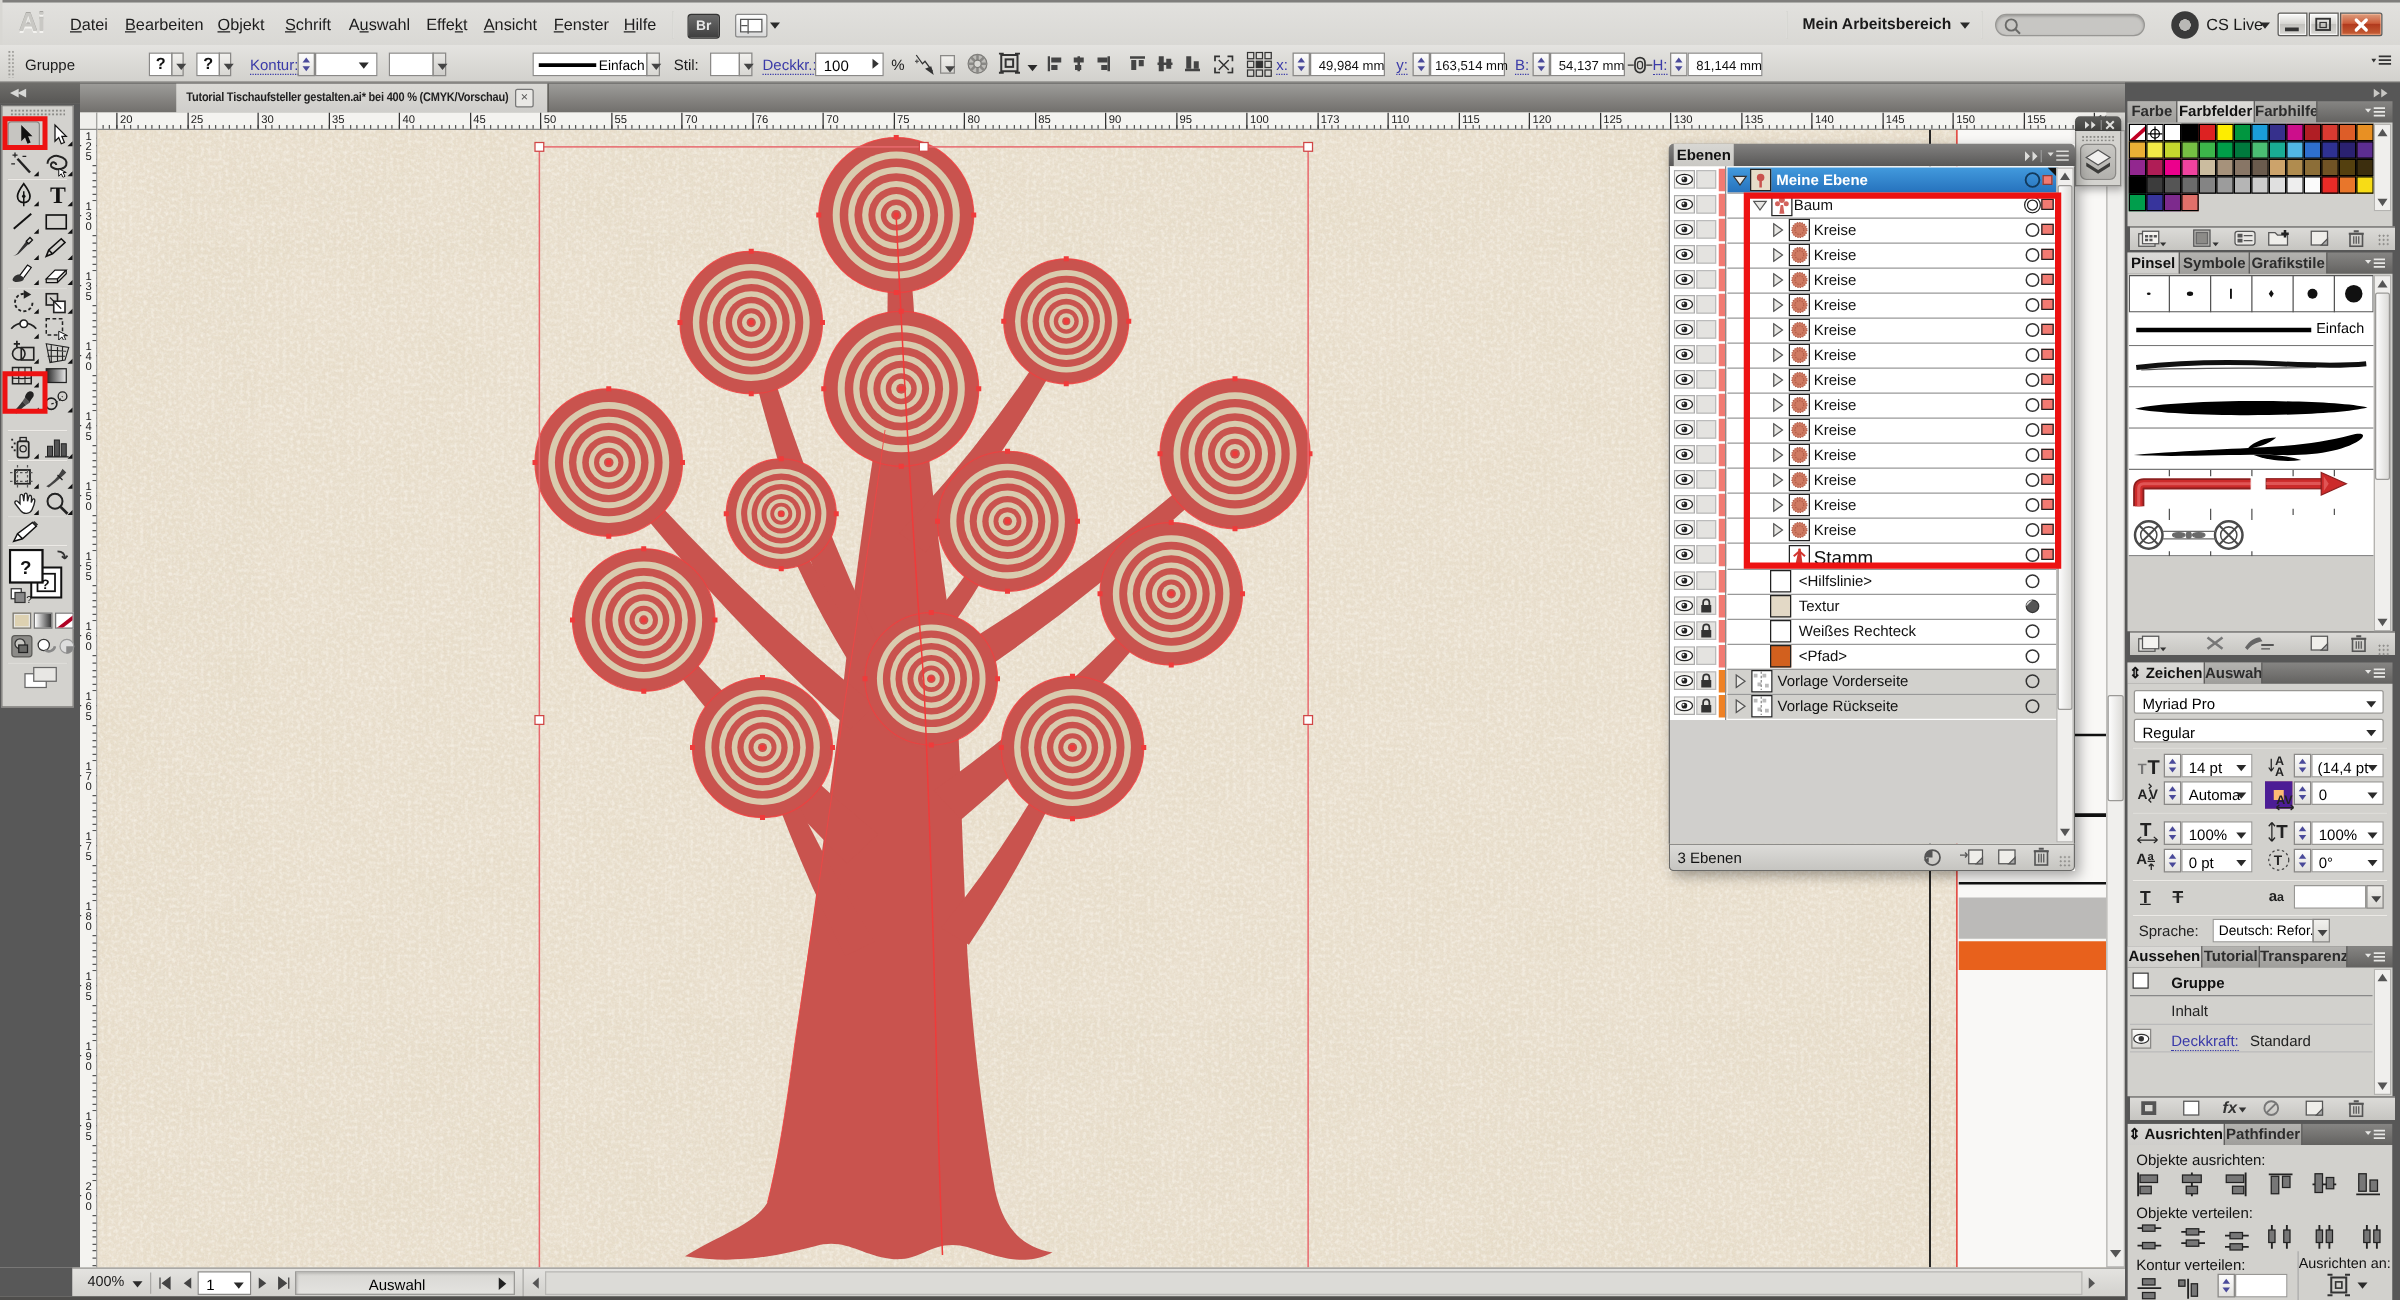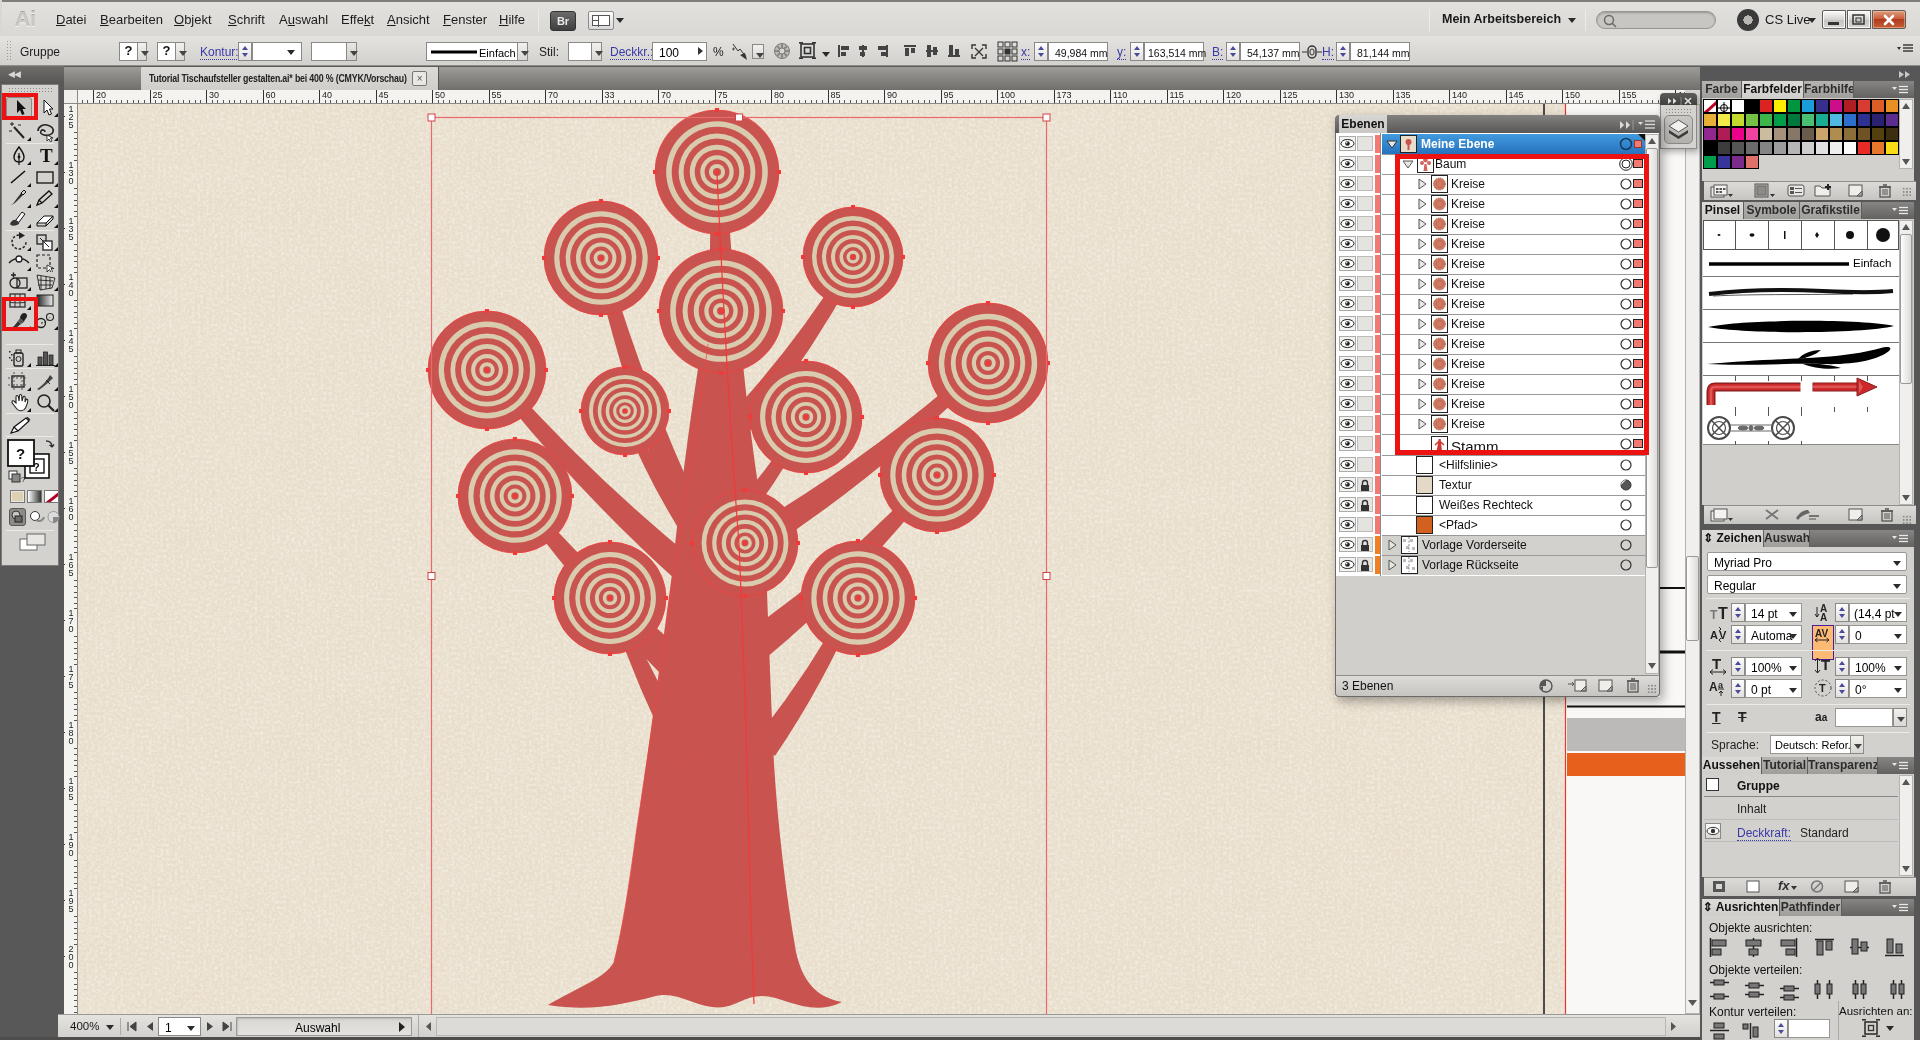--- a/index.html
+++ b/index.html
@@ -775,33 +775,33 @@
       <div class="abs" style="left:1591.4px;top:10px;width:1px;height:4px;background:#555"></div>
       <div class="abs" style="left:1597.0px;top:10px;width:1px;height:4px;background:#555"></div>
       <div class="abs" style="left:1602.7px;top:10px;width:1px;height:4px;background:#555"></div>
       <div class="abs" style="left:15.0px;top:0px;width:1px;height:14px;background:#333"></div>
       <span class="hnum" style="left:18.0px">20</span>
       <div class="abs" style="left:71.5px;top:0px;width:1px;height:14px;background:#333"></div>
       <span class="hnum" style="left:74.5px">25</span>
       <div class="abs" style="left:128.0px;top:0px;width:1px;height:14px;background:#333"></div>
       <span class="hnum" style="left:131.0px">30</span>
       <div class="abs" style="left:184.5px;top:0px;width:1px;height:14px;background:#333"></div>
-      <span class="hnum" style="left:187.5px">60</span>
+      <span class="hnum" style="left:187.5px">35</span>
       <div class="abs" style="left:241.0px;top:0px;width:1px;height:14px;background:#333"></div>
       <span class="hnum" style="left:244.0px">40</span>
       <div class="abs" style="left:297.5px;top:0px;width:1px;height:14px;background:#333"></div>
       <span class="hnum" style="left:300.5px">45</span>
       <div class="abs" style="left:354.0px;top:0px;width:1px;height:14px;background:#333"></div>
       <span class="hnum" style="left:357.0px">50</span>
       <div class="abs" style="left:410.5px;top:0px;width:1px;height:14px;background:#333"></div>
       <span class="hnum" style="left:413.5px">55</span>
       <div class="abs" style="left:467.0px;top:0px;width:1px;height:14px;background:#333"></div>
       <span class="hnum" style="left:470.0px">70</span>
       <div class="abs" style="left:523.5px;top:0px;width:1px;height:14px;background:#333"></div>
-      <span class="hnum" style="left:526.5px">33</span>
+      <span class="hnum" style="left:526.5px">76</span>
       <div class="abs" style="left:580.0px;top:0px;width:1px;height:14px;background:#333"></div>
       <span class="hnum" style="left:583.0px">70</span>
       <div class="abs" style="left:636.5px;top:0px;width:1px;height:14px;background:#333"></div>
       <span class="hnum" style="left:639.5px">75</span>
       <div class="abs" style="left:693.0px;top:0px;width:1px;height:14px;background:#333"></div>
       <span class="hnum" style="left:696.0px">80</span>
       <div class="abs" style="left:749.5px;top:0px;width:1px;height:14px;background:#333"></div>
       <span class="hnum" style="left:752.5px">85</span>
       <div class="abs" style="left:806.0px;top:0px;width:1px;height:14px;background:#333"></div>
       <span class="hnum" style="left:809.0px">90</span>
@@ -1682,21 +1682,21 @@
   <svg class="abs" style="position:absolute;left:6px;top:95px" width="24" height="19">
         <text x="2" y="14" font-size="11" font-weight="bold" fill="#222">A</text>
         <text x="11" y="14" font-size="11" font-weight="bold" fill="#222">V</text>
         <path d="M11 2 l2 2 l-2 2 M13 17 l-2 -2 l2 -2" stroke="#222" fill="none"></path>
       </svg>
   <div class="spin" style="position:absolute;left:29px;top:95px"></div>
   <div style="position:absolute;left:43px;top:95px;width:57px;height:19px;background:#fff;border:1px solid #989794">
         <span style="position:absolute;left:5px;top:3px">Automa</span>
         <span class="dar" style="position:absolute;right:4px;top:8px"></span>
       </div>
-  <div style="position:absolute;left:110px;top:95px;width:22px;height:35px;background:#fdba74;border:1px solid #4c1d95"><svg width="20" height="17">
+  <div style="position:absolute;left:110px;top:95px;width:22px;height:22px;background:#fdba74;border:7px solid #4c1d95"><svg width="20" height="17">
           <text x="2" y="11" font-size="10" font-weight="bold" fill="#222">AV</text>
           <path d="M2 14 h14 m0 0 l-2.5 -2 m2.5 2 l-2.5 2 M2 14 l2.5 -2 m-2.5 2 l2.5 2" stroke="#222" fill="none"></path>
         </svg></div>
   <div class="spin" style="position:absolute;left:133px;top:95px"></div>
   <div style="position:absolute;left:147px;top:95px;width:58px;height:19px;background:#fff;border:1px solid #989794">
         <span style="position:absolute;left:5px;top:3px">0</span>
         <span class="dar" style="position:absolute;right:4px;top:8px"></span>
       </div>
   <div style="position:absolute;left:4px;top:120px;width:204px;height:1px;background:#a8a7a3;border-bottom:1px solid #eceae6"></div>
 

